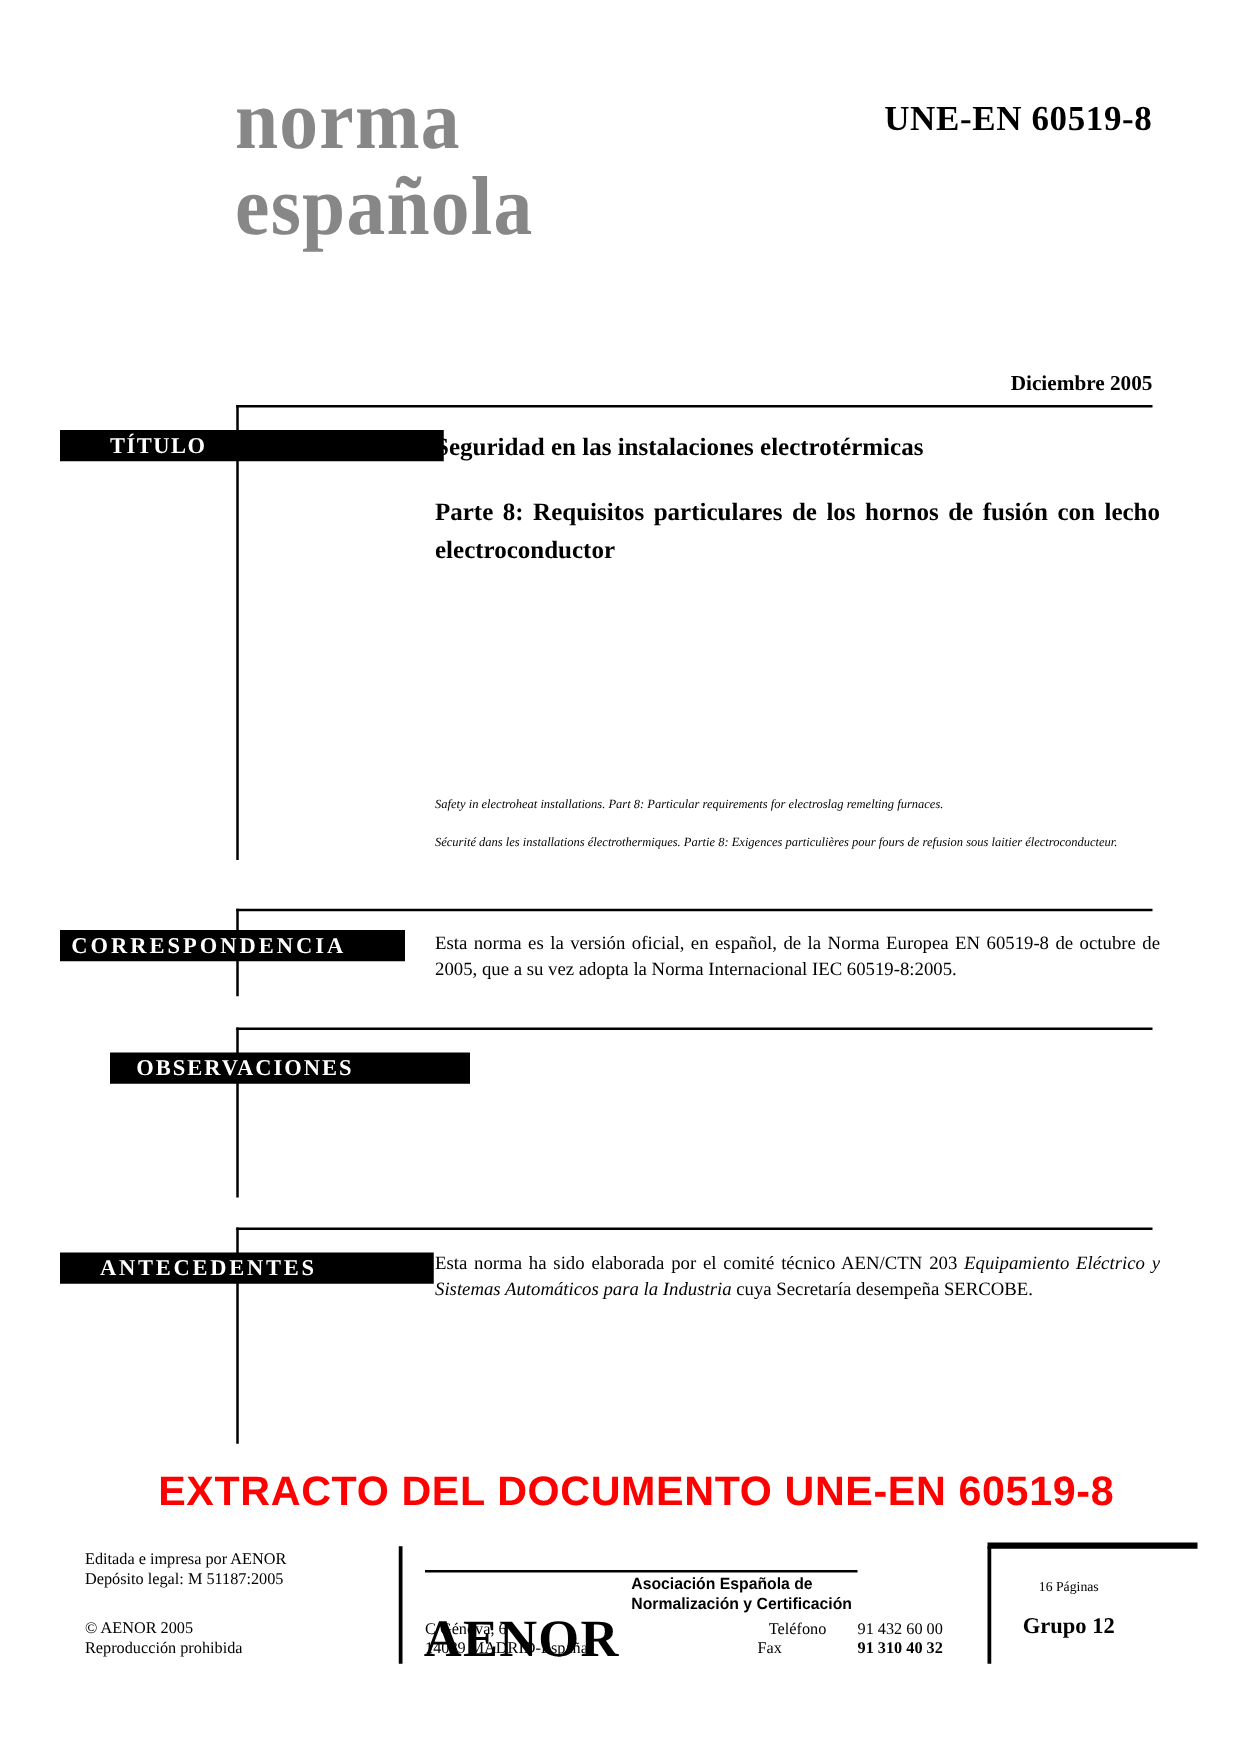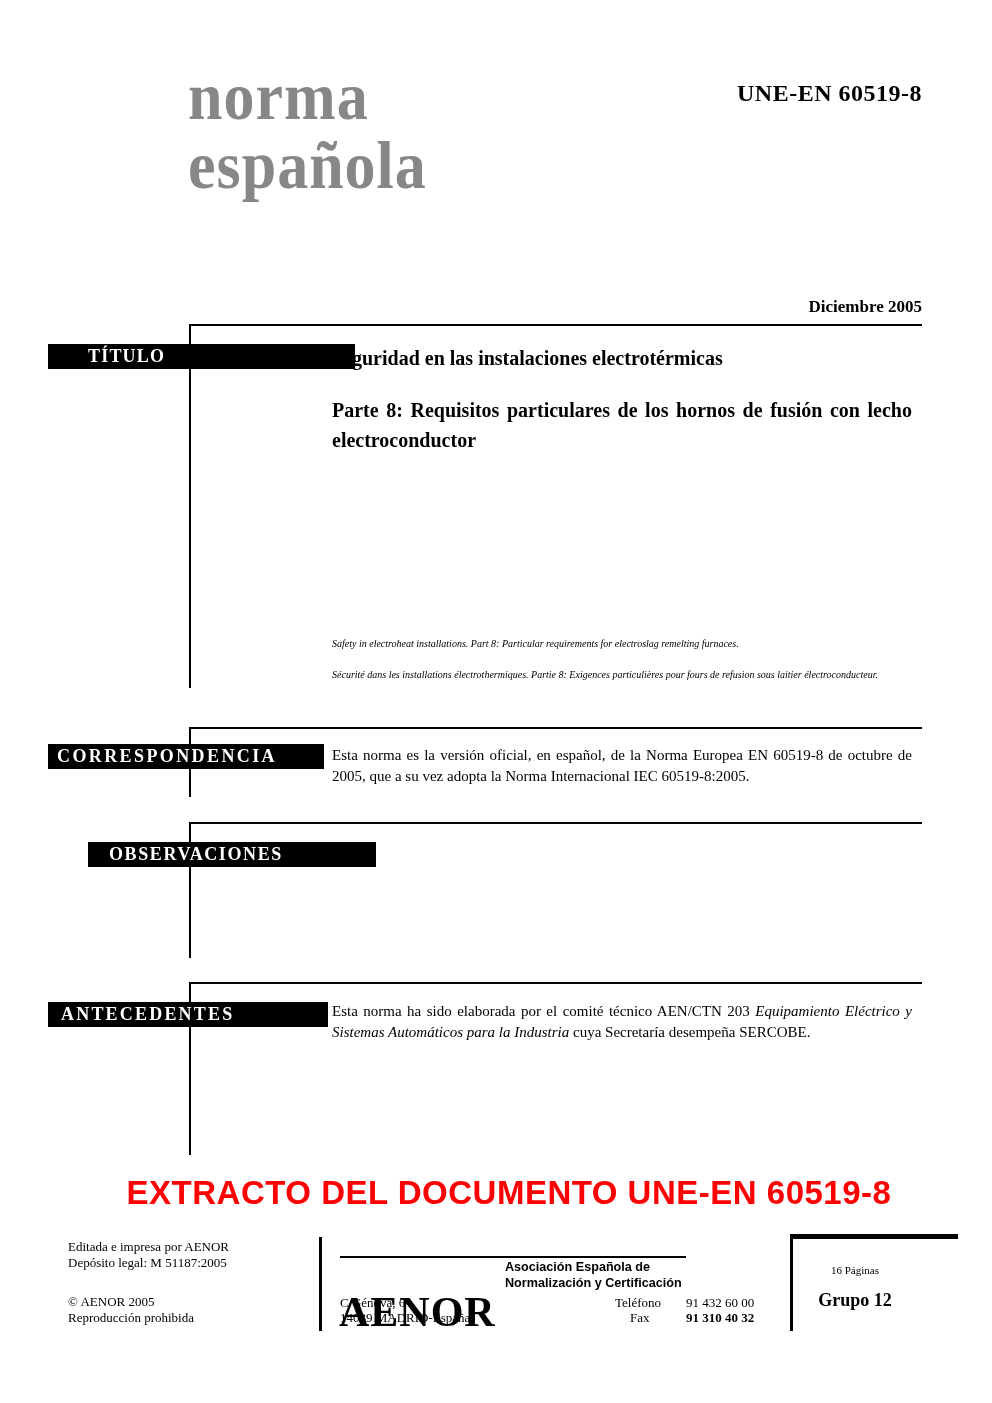--- a/index.html
+++ b/index.html
@@ -17,21 +17,21 @@
   #brand{
     left:188px;top:62px;
     font-weight:bold;
     font-size:62px;line-height:64px;
     color:#878787;
     letter-spacing:1px;
     transform:scaleY(1.08);transform-origin:left top;
   }
   #doc-code{
     right:70px;top:80px;
-    font-weight:bold;font-size:24px;
+    font-weight:bold;font-size:28px;
     letter-spacing:.5px;
   }
   #date{
     right:70px;top:297px;
     font-weight:bold;font-size:17px;
   }
 
   
   .hrule{left:189px;width:733px;height:2px;background:#000;}
   .vline{left:189px;width:2px;background:#000;}
@@ -39,23 +39,23 @@
   
   .bar{
     left:48px;width:267px;height:25px;
     background:#000;color:#fff;
     font-weight:bold;font-size:18px;line-height:25px;
     white-space:nowrap;
   }
   .bar-titulo{letter-spacing:1.2px;padding-left:27px;}
   .bar-corr{letter-spacing:2.4px;padding-left:9px;}
   .bar-obs{letter-spacing:1.6px;padding-left:21px;}
-  .bar-ant{letter-spacing:2.2px;padding-left:13px;}
+  .bar-ant{letter-spacing:2.2px;padding-left:32px;}
 
-  .body-col{left:332px;width:580px;}
+  .body-col{left:348px;width:580px;}
   p{margin:0;}
   .title-text{font-weight:bold;font-size:20px;line-height:30px;}
   .just{text-align:justify;}
   .lang{font-style:italic;font-size:10px;line-height:18px;}
   .body-text{font-size:15px;line-height:21px;}
   .it{font-style:italic;}
 
   #extracto{
     left:0;right:14px;top:1174px;
     text-align:center;
@@ -161,19 +161,19 @@
 
   <div class="abs" id="aenor-rule"></div>
   <div class="abs" id="aenor-logo">AENOR</div>
   <div class="abs org" style="top:1259px;">Asociación Española de</div>
   <div class="abs org" style="top:1275px;">Normalización y Certificación</div>
 
   <div class="abs foot-small" style="left:340px;top:1295px;">C Génova, 6</div>
   <div class="abs foot-small" style="left:340px;top:1310px;">14089 MADRID-España</div>
   <div class="abs foot-small" style="left:615px;top:1295px;">Teléfono</div>
   <div class="abs foot-small" style="left:686px;top:1295px;">91 432 60 00</div>
-  <div class="abs foot-small" style="left:630px;top:1310px;">Fax</div>
+  <div class="abs foot-small" style="left:606px;top:1310px;">Fax</div>
   <div class="abs foot-small" style="left:686px;top:1310px;font-weight:bold;">91 310 40 32</div>
 
   <div class="abs" id="pages">16 Páginas</div>
   <div class="abs" id="group">Grupo 12</div>
 
 </div>
 
 </body></html>

